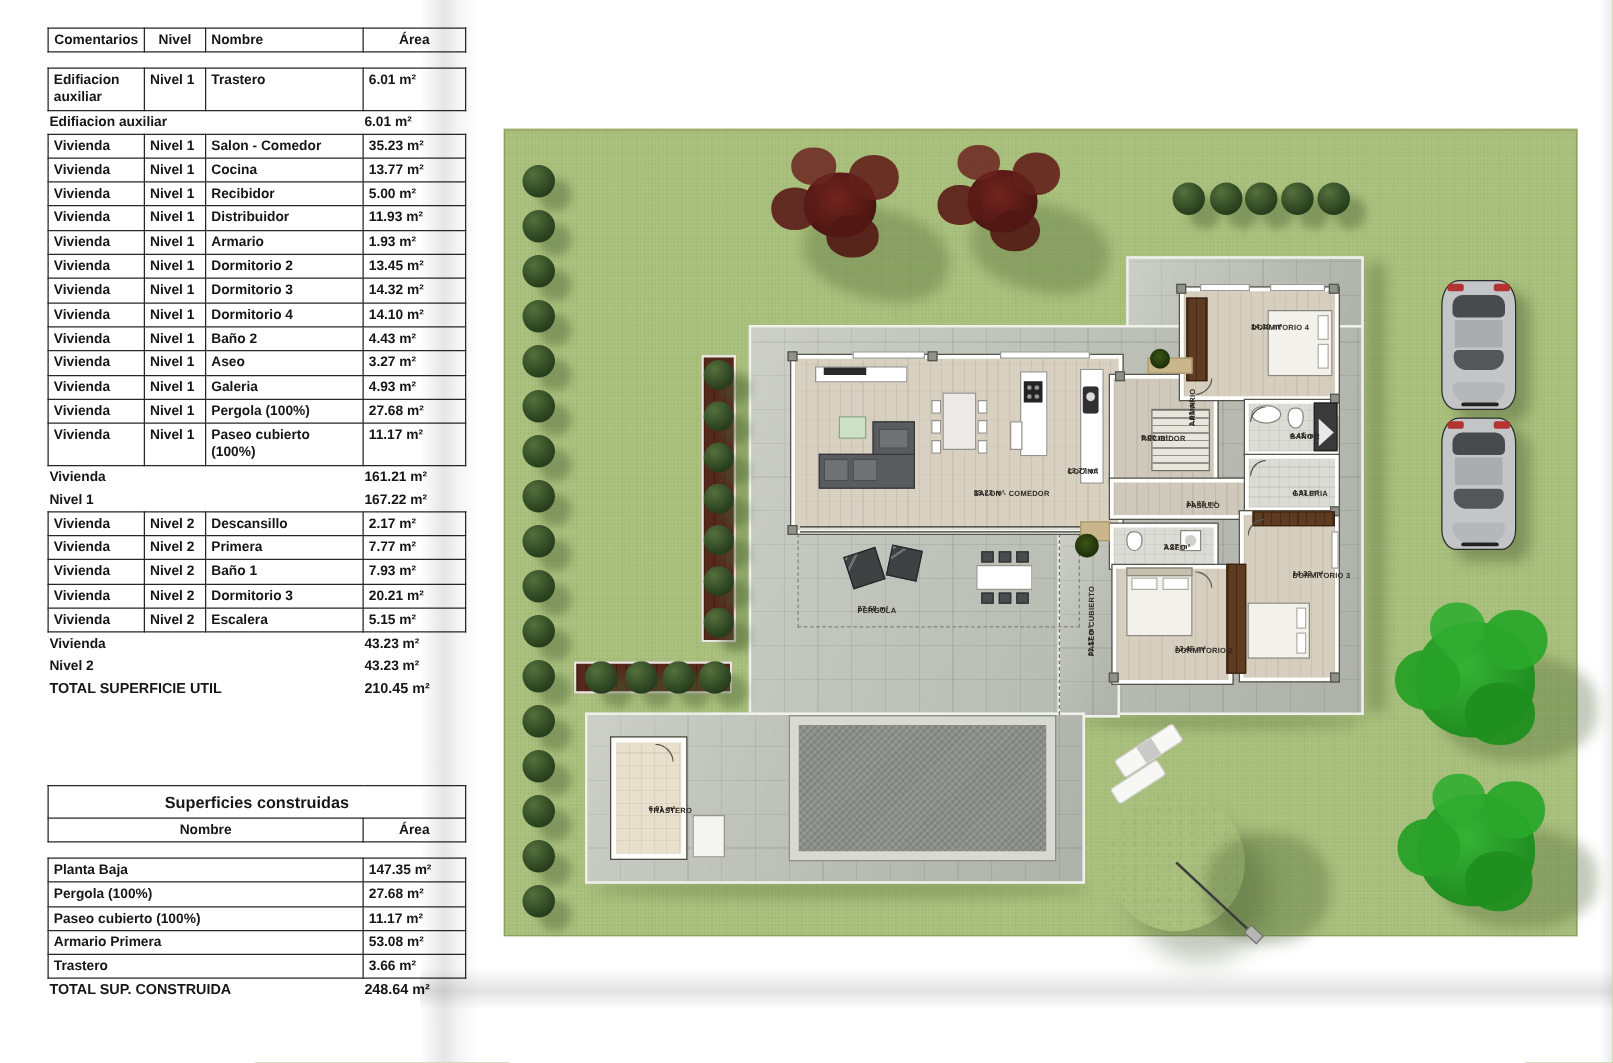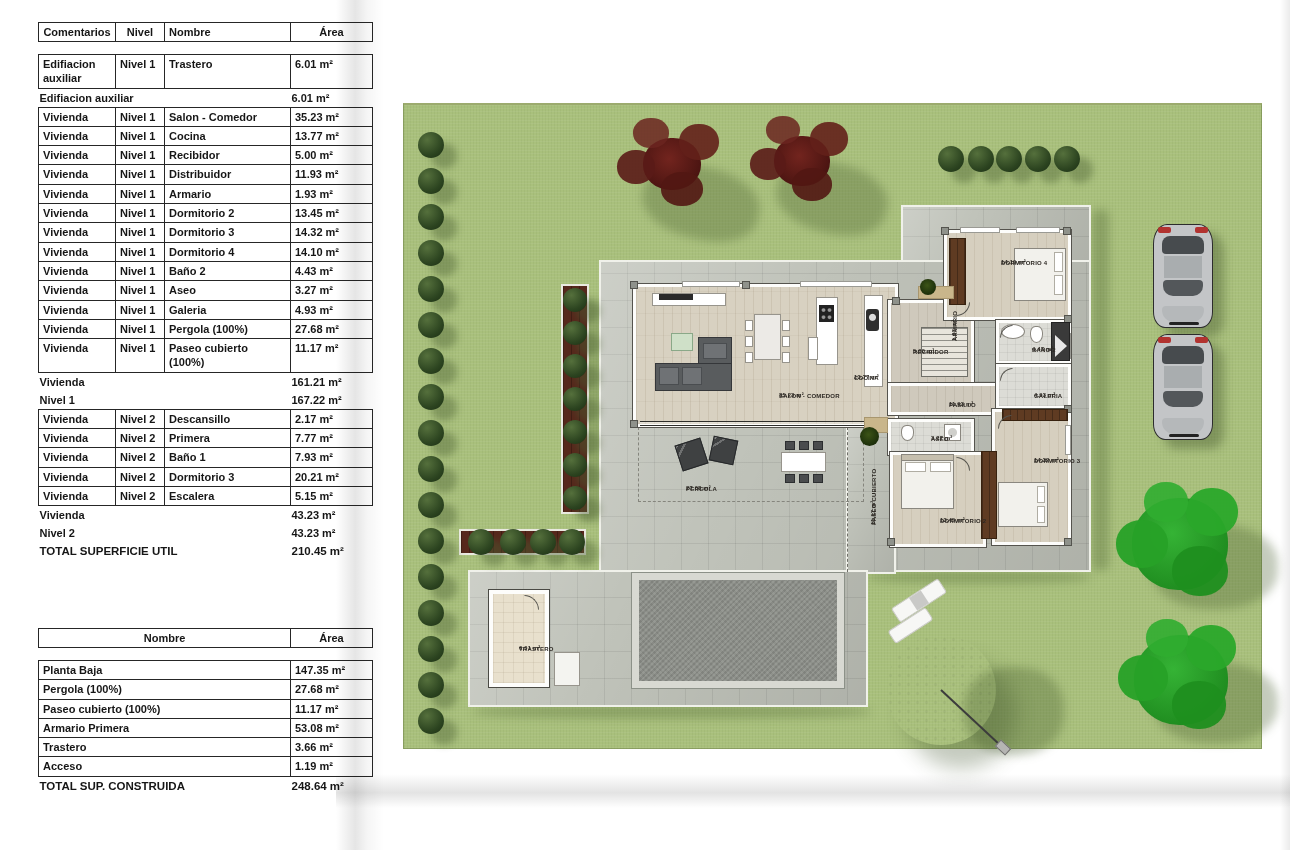--- a/index.html
+++ b/index.html
@@ -261,20 +261,23 @@
   </table>
 </section>
 
 <section id="t2">
   <table>
     <colgroup>
         <col style="width:252px">
         <col style="width:82px">
       </colgroup>
     <tbody id="t2-body">
+        <tr class="ttl">
+          <th colspan="2">Superficies construidas</th>
+        </tr>
         <tr class="hdr">
           <th>Nombre</th>
           <th>Área</th>
         </tr>
         <tr class="gap">
           <td colspan="2"></td>
         </tr>
         <tr class="d">
           <td>Planta Baja</td>
           <td class="area">147.35 m²</td>
@@ -287,24 +290,20 @@
           <td>Paseo cubierto (100%)</td>
           <td class="area">11.17 m²</td>
         </tr>
         <tr class="d">
           <td>Armario Primera</td>
           <td class="area">53.08 m²</td>
         </tr>
         <tr class="d">
           <td>Trastero</td>
           <td class="area">3.66 m²</td>
-        </tr>
-        <tr class="d">
-          <td>Acceso</td>
-          <td class="area">1.19 m²</td>
         </tr>
         <tr class="tot">
           <td colspan="1">TOTAL SUP. CONSTRUIDA</td>
           <td class="sa">248.64 m²</td>
         </tr>
       </tbody>
   </table>
 </section>
 
 <div id="plan">

